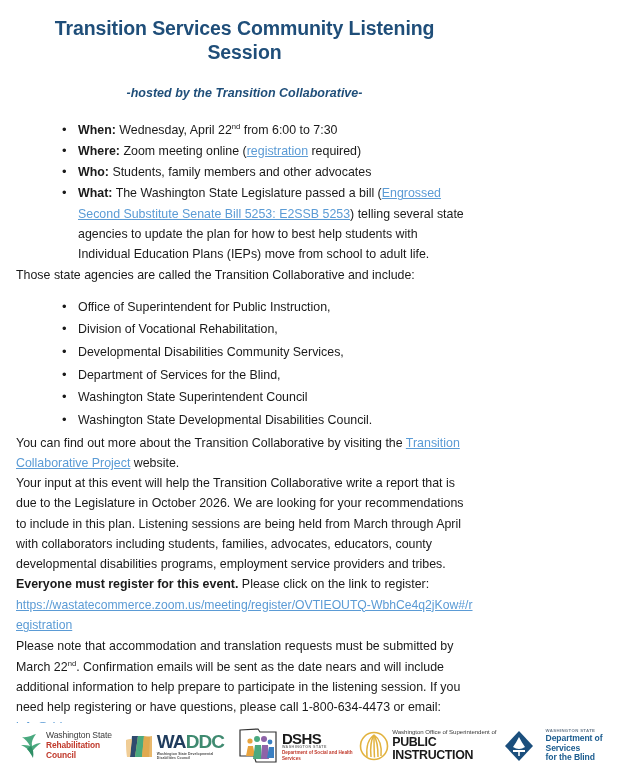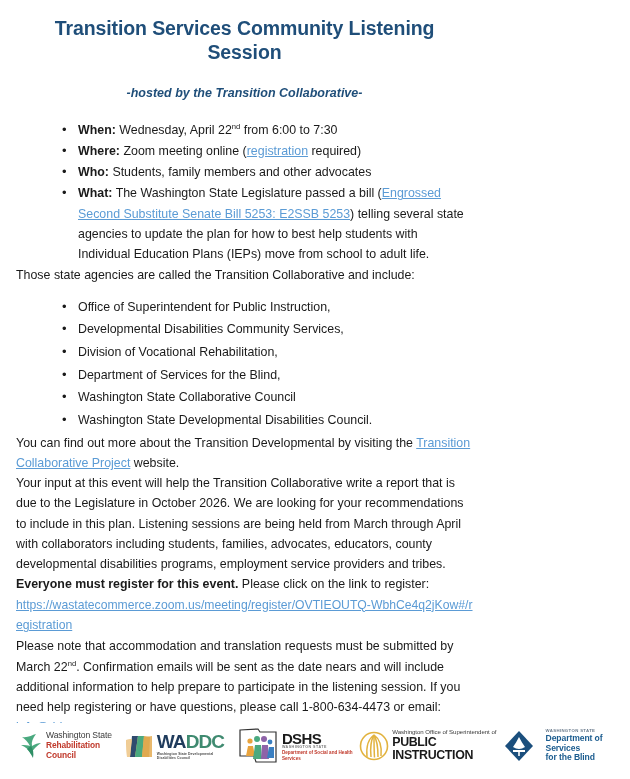--- a/index.html
+++ b/index.html
@@ -242,28 +242,28 @@
     </li>
     <li>
       <span class="b">What:</span><span> The Washington State Legislature passed a bill (</span><a class="link" href="#">Engrossed Second Substitute Senate Bill 5253: E2SSB 5253</a><span>) telling several state agencies to update the plan for how to best help students with Individual Education Plans (IEPs) move from school to adult life.</span>
     </li>
   </ul>
 
   <p class="body p-agencies-intro">Those state agencies are called the Transition Collaborative and include:</p>
 
   <ul class="agencies-list">
     <li>Office of Superintendent for Public Instruction,</li>
+    <li>Division of Vocational Rehabilitation,</li>
     <li>Developmental Disabilities Community Services,</li>
-    <li>Division of Vocational Rehabilitation,</li>
     <li>Department of Services for the Blind,</li>
-    <li>Washington State Collaborative Council</li>
+    <li>Washington State Superintendent Council</li>
     <li>Washington State Developmental Disabilities Council.</li>
   </ul>
 
-  <p class="body p-findout"><span>You can find out more about the Transition Developmental by visiting the </span><a class="link" href="#">Transition Collaborative Project</a><span> website.</span></p>
+  <p class="body p-findout"><span>You can find out more about the Transition Collaborative by visiting the </span><a class="link" href="#">Transition Collaborative Project</a><span> website.</span></p>
 
   <p class="body p-input">Your input at this event will help the Transition Collaborative write a report that is due to the Legislature in October 2026. We are looking for your recommendations to include in this plan.  Listening sessions are being held from March through April with collaborators including students, families, advocates, educators, county developmental disabilities programs, employment service providers and tribes.</p>
 
   <p class="body p-register"><span class="b">Everyone must register for this event.</span><span> Please click on the link to register:</span><br><a class="link-url" href="#">https://wastatecommerce.zoom.us/meeting/register/OVTIEOUTQ-WbhCe4q2jKow#/registration</a></p>
 
   <p class="body p-note"><span>Please note that accommodation and translation requests must be submitted by March 22</span><sup>nd</sup><span>. Confirmation emails will be sent as the date nears and will include additional information to help prepare to participate in the listening session. If you need help registering or have questions, please call 1-800-634-4473 or email: </span><a class="link" href="#">info@ddc.wa.gov</a><span>.</span></p>
 
   <div class="logo-strip">
 
     <div class="logo wsrc">

